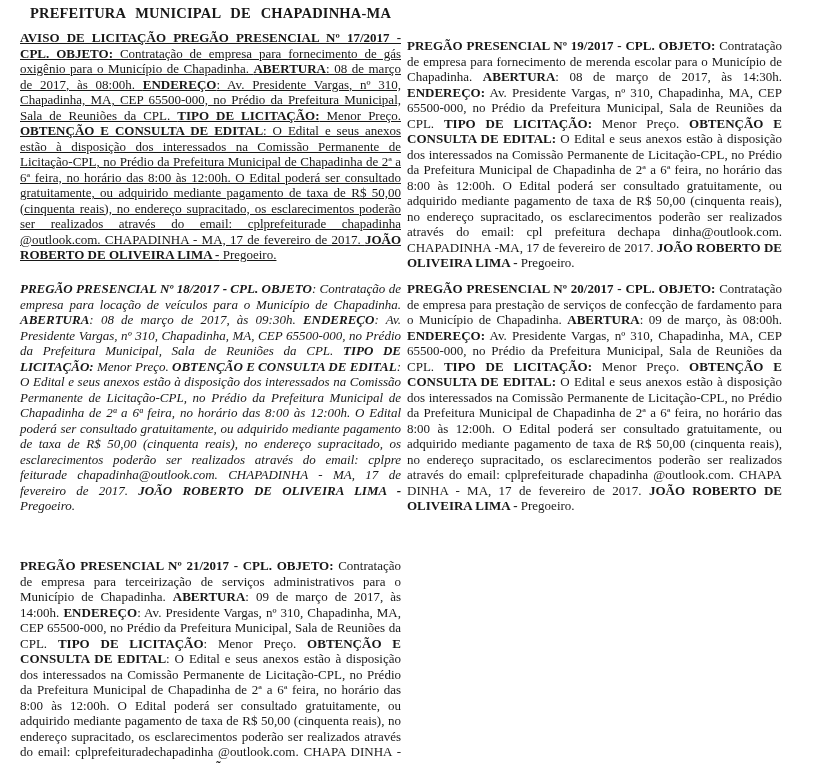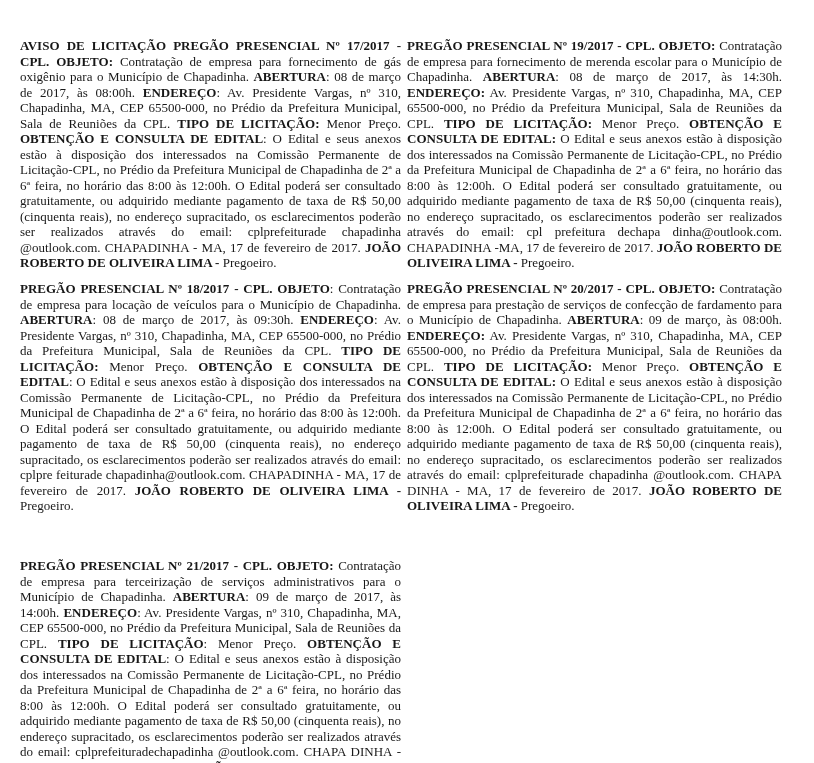--- a/index.html
+++ b/index.html
@@ -26,31 +26,32 @@
   .notice {
     position: absolute;
     font-size: 13px;
     line-height: 15.5px;
     text-align: justify;
     text-justify: inter-word;
   }
   .notice b { font-weight: 700; }
   .col-left  { left: 20px;  width: 381px; }
   .col-right { left: 407px; width: 375px; }
-  #notice-17 { top: 38px; }
-  #notice-18 { top: 281px; }
+  #notice-17 { top: 30px; text-decoration: underline; }
+  #notice-18 { top: 281px; font-style: italic; }
   #notice-21 { top: 521px; margin-top: 37px; }
   #notice-19 { top: 38px; }
   #notice-20 { top: 281px; }
 </style>
 </head>
 <body>
 
 <div class="page">
 
+  <h1 class="page-title">PREFEITURA MUNICIPAL DE CHAPADINHA-MA</h1>
 
   <article id="notice-17" class="notice col-left"><b>AVISO DE LICITAÇÃO PREGÃO PRESENCIAL Nº 17/2017 - CPL. OBJETO:</b><span> Contratação de empresa para fornecimento de gás oxigênio para o Município de Chapadinha. </span><b>ABERTURA</b><span>: 08 de março de 2017, às 08:00h. </span><b>ENDEREÇO</b><span>: Av. Presidente Vargas, nº 310, Chapadinha, MA, CEP 65500-000, no Prédio da Prefeitura Municipal, Sala de Reuniões da CPL. </span><b>TIPO DE LICITAÇÃO:</b><span> Menor Preço. </span><b>OBTENÇÃO E CONSULTA DE EDITAL</b><span>: O Edital e seus anexos estão à disposição dos interessados na Comissão Permanente de Licitação-CPL, no Prédio da Prefeitura Municipal de Chapadinha de 2ª a 6ª feira, no horário das 8:00 às 12:00h. O Edital poderá ser consultado gratuitamente, ou adquirido mediante pagamento de taxa de R$ 50,00 (cinquenta reais), no endereço supracitado, os esclarecimentos poderão ser realizados através do email: cplprefeiturade chapadinha @outlook.com. CHAPADINHA - MA, 17 de fevereiro de 2017. </span><b>JOÃO ROBERTO DE OLIVEIRA LIMA -</b><span> Pregoeiro.</span></article>
 
   <article id="notice-18" class="notice col-left"><b>PREGÃO PRESENCIAL Nº 18/2017 - CPL. OBJETO</b><span>: Contratação de empresa para locação de veículos para o Município de Chapadinha. </span><b>ABERTURA</b><span>: 08 de março de 2017, às 09:30h. </span><b>ENDEREÇO</b><span>: Av. Presidente Vargas, nº 310, Chapadinha, MA, CEP 65500-000, no Prédio da Prefeitura Municipal, Sala de Reuniões da CPL. </span><b>TIPO DE LICITAÇÃO:</b><span> Menor Preço. </span><b>OBTENÇÃO E CONSULTA DE EDITAL</b><span>: O Edital e seus anexos estão à disposição dos interessados na Comissão Permanente de Licitação-CPL, no Prédio da Prefeitura Municipal de Chapadinha de 2ª a 6ª feira, no horário das 8:00 às 12:00h. O Edital poderá ser consultado gratuitamente, ou adquirido mediante pagamento de taxa de R$ 50,00 (cinquenta reais), no endereço supracitado, os esclarecimentos poderão ser realizados através do email: cplpre feiturade chapadinha@outlook.com. CHAPADINHA - MA, 17 de fevereiro de 2017. </span><b>JOÃO ROBERTO DE OLIVEIRA LIMA -</b><span> Pregoeiro.</span></article>
 
   <article id="notice-21" class="notice col-left"><b>PREGÃO PRESENCIAL Nº 21/2017 - CPL. OBJETO:</b><span> Contratação de empresa para terceirização de serviços administrativos para o Município de Chapadinha. </span><b>ABERTURA</b><span>: 09 de março de 2017, às 14:00h. </span><b>ENDEREÇO</b><span>: Av. Presidente Vargas, nº 310, Chapadinha, MA, CEP 65500-000, no Prédio da Prefeitura Municipal, Sala de Reuniões da CPL. </span><b>TIPO DE LICITAÇÃO</b><span>: Menor Preço. </span><b>OBTENÇÃO E CONSULTA DE EDITAL</b><span>: O Edital e seus anexos estão à disposição dos interessados na Comissão Permanente de Licitação-CPL, no Prédio da Prefeitura Municipal de Chapadinha de 2ª a 6ª feira, no horário das 8:00 às 12:00h. O Edital poderá ser consultado gratuitamente, ou adquirido mediante pagamento de taxa de R$ 50,00 (cinquenta reais), no endereço supracitado, os esclarecimentos poderão ser realizados através do email: cplprefeituradechapadinha @outlook.com. CHAPA DINHA - MA, 17 de fevereiro de 2017. </span><b>JOÃO ROBERTO DE OLIVEIRA LIMA -</b><span> Pregoeiro.</span></article>
 
   <article id="notice-19" class="notice col-right"><b>PREGÃO PRESENCIAL Nº 19/2017 - CPL. OBJETO:</b><span> Contratação de empresa para fornecimento de merenda escolar para o Município de Chapadinha. </span><b>ABERTURA</b><span>: 08 de março de 2017, às 14:30h. </span><b>ENDEREÇO:</b><span> Av. Presidente Vargas, nº 310, Chapadinha, MA, CEP 65500-000, no Prédio da Prefeitura Municipal, Sala de Reuniões da CPL. </span><b>TIPO DE LICITAÇÃO:</b><span> Menor Preço. </span><b>OBTENÇÃO E CONSULTA DE EDITAL:</b><span> O Edital e seus anexos estão à disposição dos interessados na Comissão Permanente de Licitação-CPL, no Prédio da Prefeitura Municipal de Chapadinha de 2ª a 6ª feira, no horário das 8:00 às 12:00h. O Edital poderá ser consultado gratuitamente, ou adquirido mediante pagamento de taxa de R$ 50,00 (cinquenta reais), no endereço supracitado, os esclarecimentos poderão ser realizados através do email: cpl prefeitura dechapa dinha@outlook.com. CHAPADINHA -MA, 17 de fevereiro de 2017. </span><b>JOÃO ROBERTO DE OLIVEIRA LIMA -</b><span> Pregoeiro.</span></article>
 
   <article id="notice-20" class="notice col-right"><b>PREGÃO PRESENCIAL Nº 20/2017 - CPL. OBJETO:</b><span> Contratação de empresa para prestação de serviços de confecção de fardamento para o Município de Chapadinha. </span><b>ABERTURA</b><span>: 09 de março, às 08:00h. </span><b>ENDEREÇO:</b><span> Av. Presidente Vargas, nº 310, Chapadinha, MA, CEP 65500-000, no Prédio da Prefeitura Municipal, Sala de Reuniões da CPL. </span><b>TIPO DE LICITAÇÃO:</b><span> Menor Preço. </span><b>OBTENÇÃO E CONSULTA DE EDITAL:</b><span> O Edital e seus anexos estão à disposição dos interessados na Comissão Permanente de Licitação-CPL, no Prédio da Prefeitura Municipal de Chapadinha de 2ª a 6ª feira, no horário das 8:00 às 12:00h. O Edital poderá ser consultado gratuitamente, ou adquirido mediante pagamento de taxa de R$ 50,00 (cinquenta reais), no endereço supracitado, os esclarecimentos poderão ser realizados através do email: cplprefeiturade chapadinha @outlook.com. CHAPA DINHA - MA, 17 de fevereiro de 2017. </span><b>JOÃO ROBERTO DE OLIVEIRA LIMA -</b><span> Pregoeiro.</span></article>

